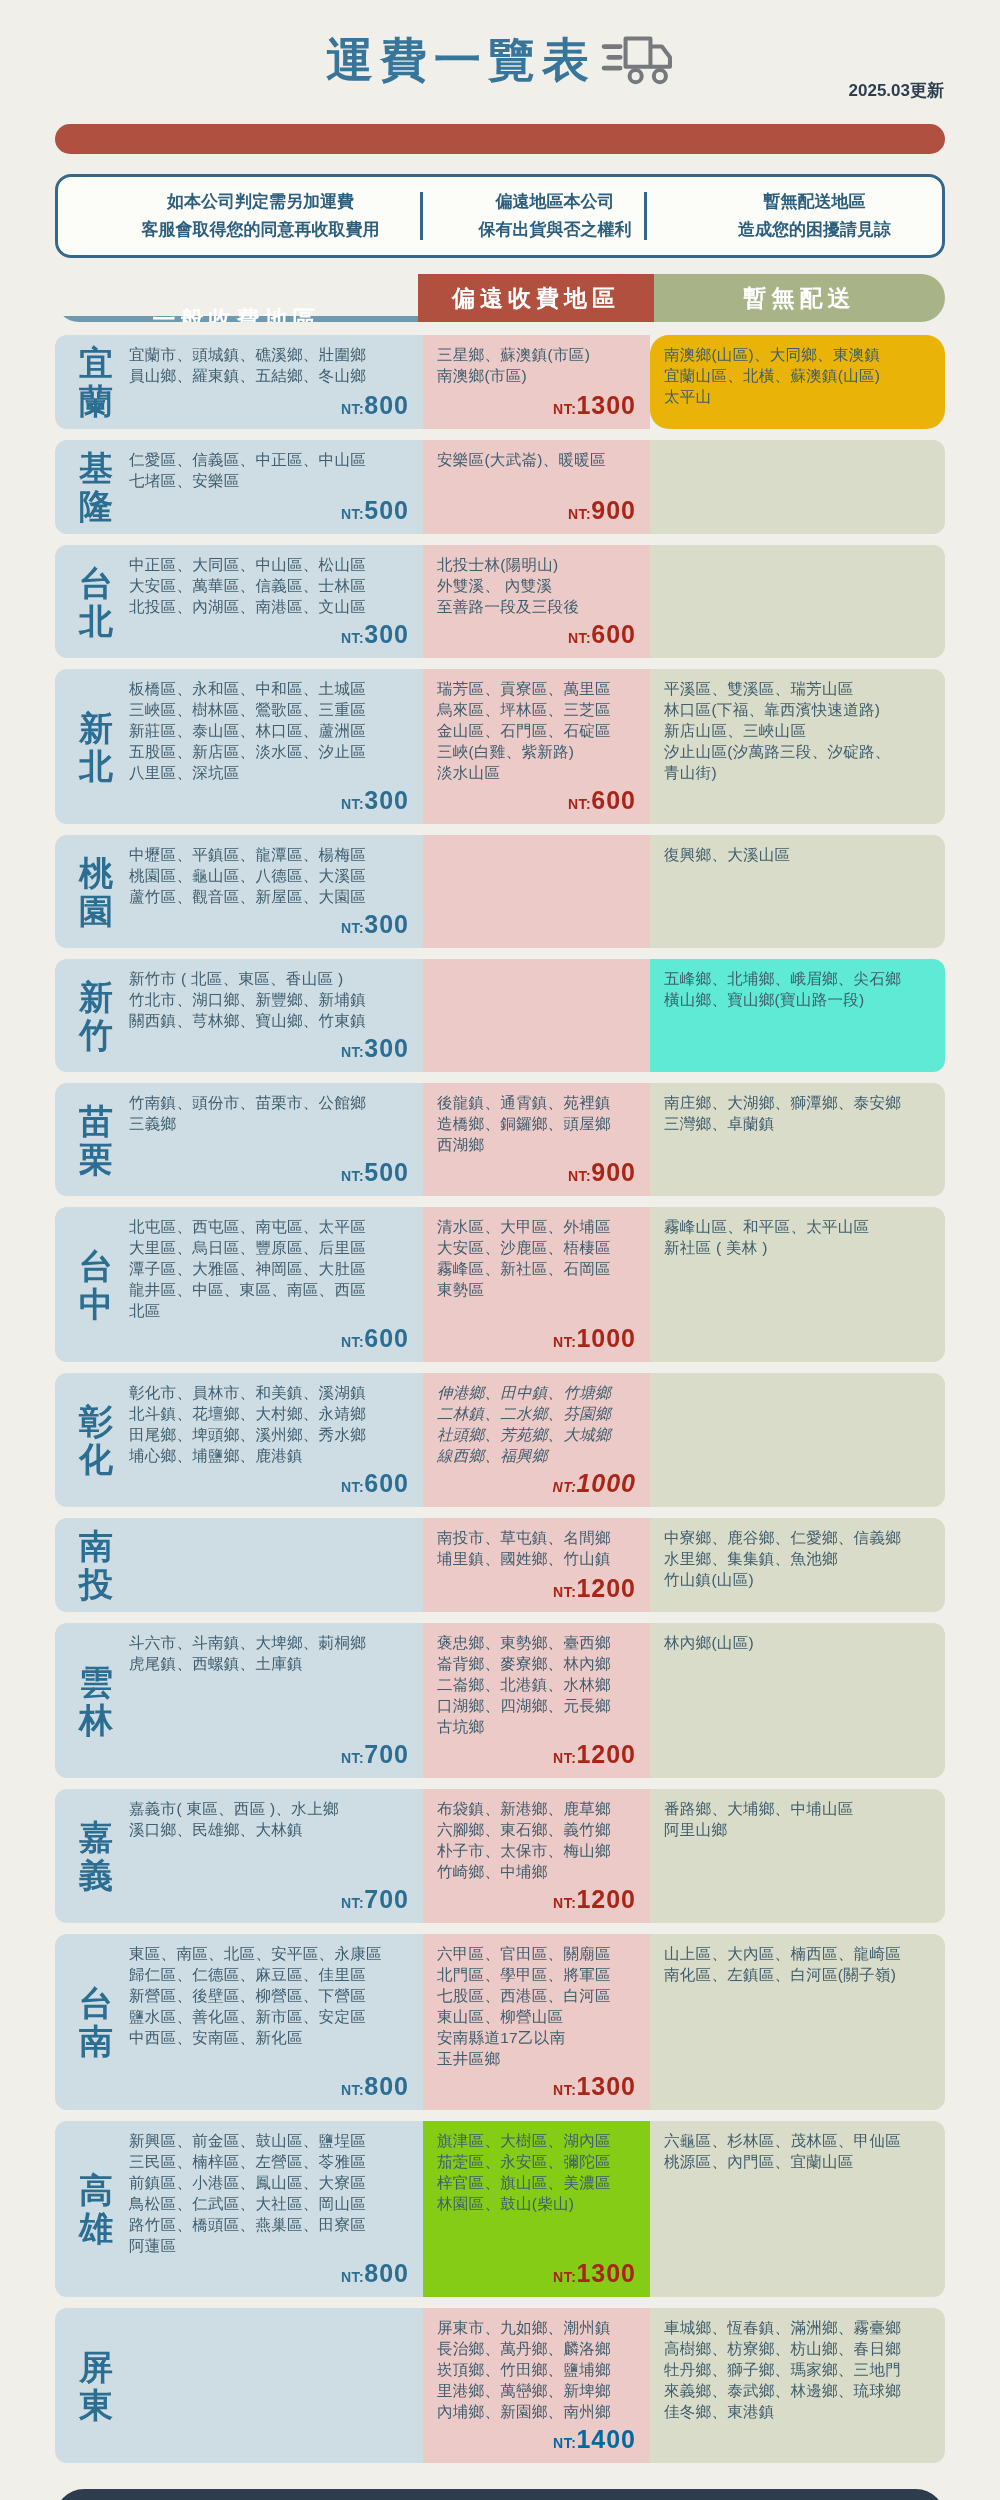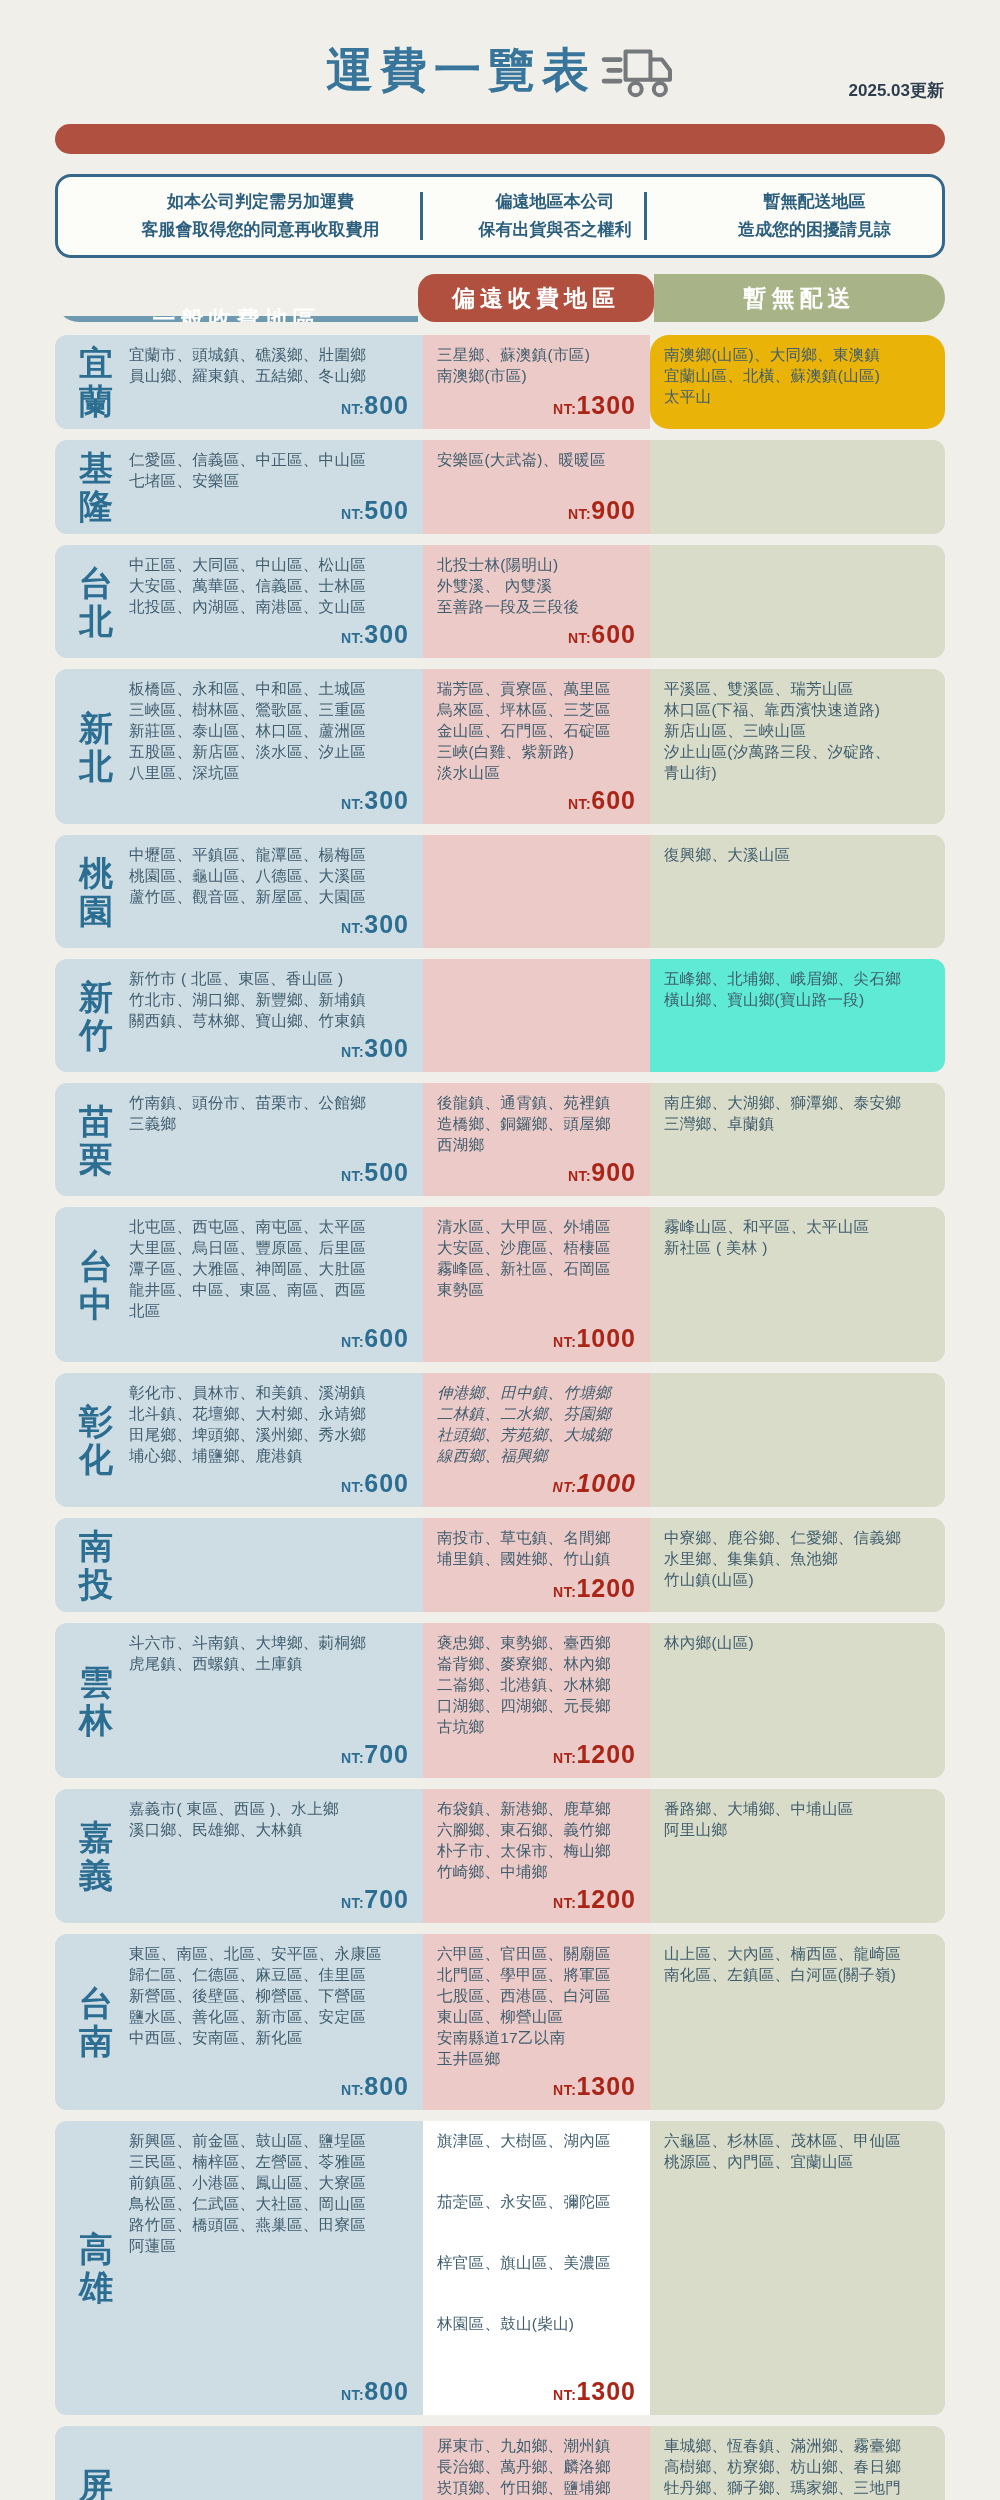--- a/index.html
+++ b/index.html
@@ -1,40 +1,40 @@
 <!DOCTYPE html>
 <html><head>
 <meta charset="utf-8">
 <style>
   * { box-sizing: border-box; margin: 0; padding: 0; }
   body { background: #f1efe9; font-family: "Liberation Sans", sans-serif; }
   .page { width: 1000px; height: 2500px; overflow: hidden; background: #f1efe9; position: relative; }
 
   
-  .header-row { display: flex; align-items: flex-start; justify-content: center; padding-top: 44px; position: relative; height: 104px; }
+  .header-row { display: flex; align-items: center; justify-content: center; padding-top: 16px; position: relative; height: 104px; }
   .page-title { font-size: 47px; font-weight: bold; color: #38759b; letter-spacing: 7px; line-height: 1.1; }
   .truck-wrap { width: 74px; height: 58px; margin-left: 4px; }
   .updated { position: absolute; right: 56px; bottom: 2px; color: #2d3d4e; font-weight: bold; font-size: 17px; }
 
   
   .red-bar { margin: 20px 55px 0; height: 30px; border-radius: 16px; background: #b05040; }
 
   
   .notes-box { margin: 20px 55px 0; border: 3px solid #35678a; border-radius: 16px; background: #fcfcf9; display: flex; align-items: stretch; padding: 11px 0; }
   .note { text-align: center; color: #2c5f7d; font-weight: bold; font-size: 17px; line-height: 1.65; display: flex; flex-direction: column; justify-content: center; padding-left: 43px; }
   .note.n1 { width: 362px; }
   .note.n2 { width: 221px; }
   .note.n3 { width: 292px; }
   .vdiv { width: 3px; background: #35678a; margin: 4px 0; }
 
   
   .col-headers { margin: 16px 55px 0; display: flex; height: 48px; border-radius: 24px; overflow: hidden; }
   .col-h { color: #fff; font-weight: bold; font-size: 23px; letter-spacing: 5px; display: flex; align-items: center; justify-content: center; }
   .col-h.general { width: 368px; }
-  .col-h.remote { width: 239px; border-radius: 17px; }
+  .col-h.remote { width: 239px; }
   .col-h.none { width: 295px; }
 
   
   .rows { margin: 13px 55px 0; display: flex; flex-direction: column; gap: 11px; }
   .row { display: flex; border-radius: 12px; overflow: hidden; }
   .sec { padding: 9px 14px; display: flex; }
   .sec.general { width: 368px; }
   .sec.remote { width: 227px; flex-direction: column; }
   .sec.none { width: 295px; flex-direction: column; }
   .region-label { width: 54px; display: flex; flex-direction: column; justify-content: center; align-items: center; color: #2c6d92; font-weight: bold; font-size: 34px; line-height: 38px; flex-shrink: 0; }
@@ -406,21 +406,21 @@
           <div class="areas">
             <div class="area-line">新興區、前金區、鼓山區、鹽埕區</div>
             <div class="area-line">三民區、楠梓區、左營區、苓雅區</div>
             <div class="area-line">前鎮區、小港區、鳳山區、大寮區</div>
             <div class="area-line">鳥松區、仁武區、大社區、岡山區</div>
             <div class="area-line">路竹區、橋頭區、燕巢區、田寮區</div>
             <div class="area-line">阿蓮區</div>
             <div class="price" style="color: rgb(44, 109, 146);"><span class="nt">NT:</span><span class="amount">800</span></div>
           </div>
         </div>
-        <div class="sec remote" style="background: #ffffff; gap: 40px;">
+        <div class="sec remote" style="background: #84cc16;">
           <div class="area-line">旗津區、大樹區、湖內區</div>
           <div class="area-line">茄萣區、永安區、彌陀區</div>
           <div class="area-line">梓官區、旗山區、美濃區</div>
           <div class="area-line">林園區、鼓山(柴山)</div>
           <div class="price" style="color: rgb(170, 37, 23);"><span class="nt">NT:</span><span class="amount">1300</span></div>
         </div>
         <div class="sec none" style="background: rgb(217, 220, 200);">
           <div class="area-line">六龜區、杉林區、茂林區、甲仙區</div>
           <div class="area-line">桃源區、內門區、宜蘭山區</div>
         </div>

